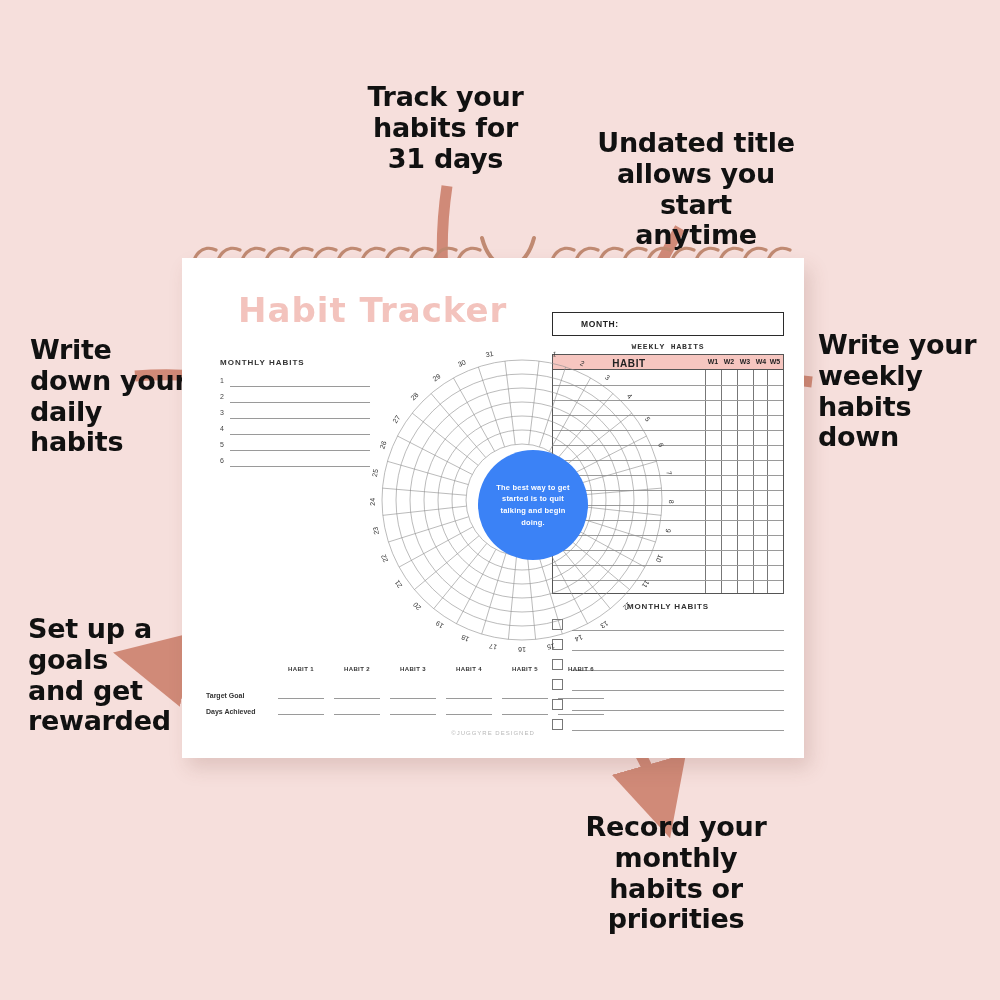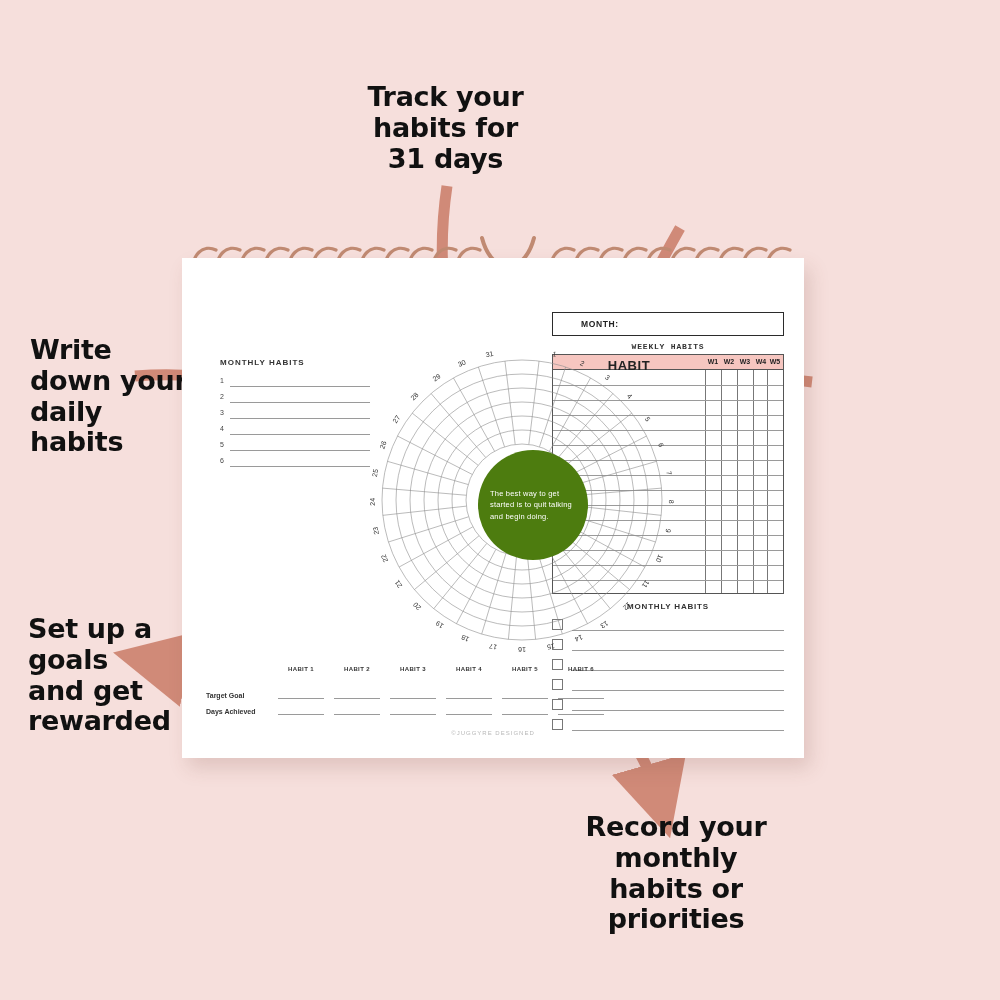--- a/index.html
+++ b/index.html
@@ -131,21 +131,21 @@
     background: #f6c6c0;
     box-sizing: border-box;
     border-bottom: 1.2px solid #555;
   }
   .weekly-head .habit-label {
     position: absolute;
     left: 0;
     top: 3px;
     width: 152px;
     text-align: center;
-    font-size: 13px;
+    font-size: 10px;
     font-weight: bold;
     letter-spacing: 0.6px;
     color: #222;
   }
   .wk-col-label {
     position: absolute;
     top: 3px;
     width: 16px;
     text-align: center;
     font-size: 7px;
@@ -230,25 +230,26 @@
     width: 320px;
     height: 320px;
   }
   .quote-bubble {
     position: absolute;
     left: 296px;
     top: 192px;
     width: 110px;
     height: 110px;
     border-radius: 50%;
-    background: #4d7c0f;
+    background: #3b82f6;
     display: flex;
     align-items: center;
     justify-content: center;
-    text-align: left;
+    text-align: center;
+    font-weight: bold;
   }
   .quote-bubble p {
     margin: 0;
     font-size: 7.5px;
     line-height: 1.55;
     color: #ffffff;
     padding: 0 12px;
     letter-spacing: 0.2px;
   }
   .goal-lbl {
@@ -302,20 +303,22 @@
     <path d="M812,382 C778,378 752,374 726,368" stroke="#d08a78" stroke-width="11" fill="none" marker-end="url(#ah)"></path>
 
     <path d="M135,376 C185,372 232,378 270,392" stroke="#d08a78" stroke-width="11" fill="none" marker-end="url(#ah)"></path>
 
     <path d="M205,690 C188,674 174,666 156,662" stroke="#d08a78" stroke-width="11" fill="none" marker-end="url(#ah)"></path>
 
     <path d="M606,702 C634,740 650,768 658,796" stroke="#d08a78" stroke-width="11" fill="none" marker-end="url(#ah)"></path>
   </svg>
 
   <div class="callout c-center" id="callout-track">Track your habits for 31 days</div>
+  <div class="callout c-center" id="callout-undated">Undated title allows you start anytime</div>
+  <div class="callout c-left" id="callout-weekly">Write your weekly habits down</div>
   <div class="callout c-left" id="callout-goals">Set up a goals and get rewarded</div>
   <div class="callout c-left" id="callout-daily">Write down your daily habits</div>
   <div class="callout c-center" id="callout-monthly">Record your monthly habits or priorities</div>
 
   <svg class="spiral" viewBox="0 0 622 44">
     <g stroke="#c08a72" stroke-width="3.2" fill="none" stroke-linecap="round">
       <path d="M12,38 C8,18 22,8 34,14"></path>
         <path d="M36,38 C32,18 46,8 58,14"></path>
       <path d="M60,38 C56,18 70,8 82,14"></path>
         <path d="M84,38 C80,18 94,8 106,14"></path>
@@ -339,20 +342,21 @@
         <path d="M586,38 C582,18 596,8 608,14"></path>
     </g>
   </svg>
   <svg class="hook" viewBox="0 0 60 44">
     <path d="M4,6 C14,44 46,44 56,6" stroke="#c08a72" stroke-width="4" fill="none" stroke-linecap="round"></path>
     <ellipse cx="30" cy="36" rx="16" ry="7" fill="#f3c3bd"></ellipse>
   </svg>
 
   <div class="notebook">
 
+    <div class="page-title">Habit Tracker</div>
 
     <div class="month-box">
       <span>MONTH:</span>
     </div>
 
     <div class="weekly-title">WEEKLY HABITS</div>
 
     <div class="weekly-table">
       <div class="weekly-head">
         <div class="habit-label">HABIT</div>

